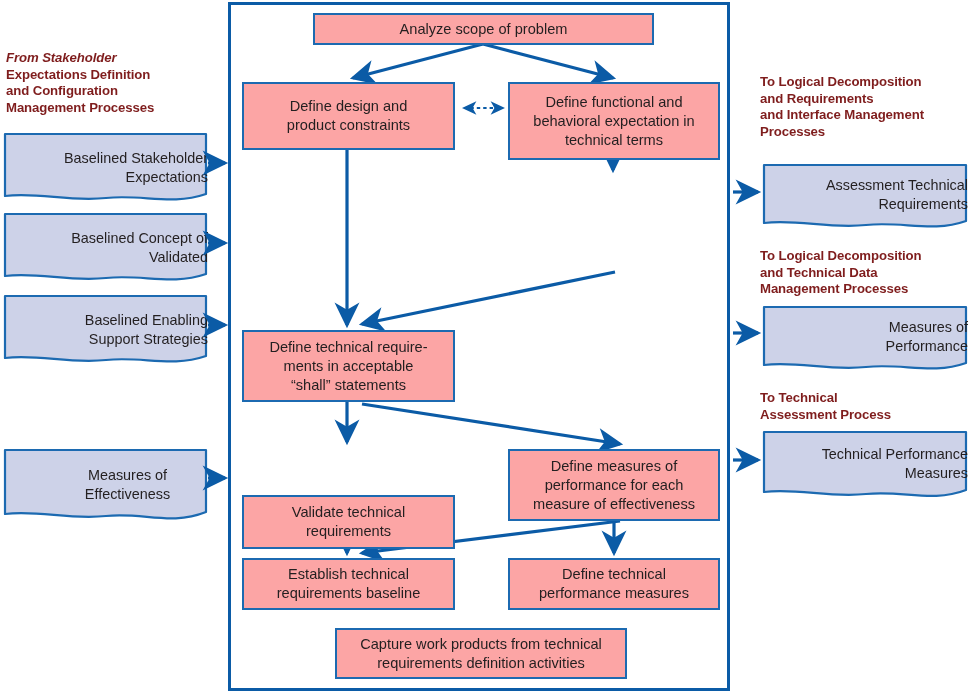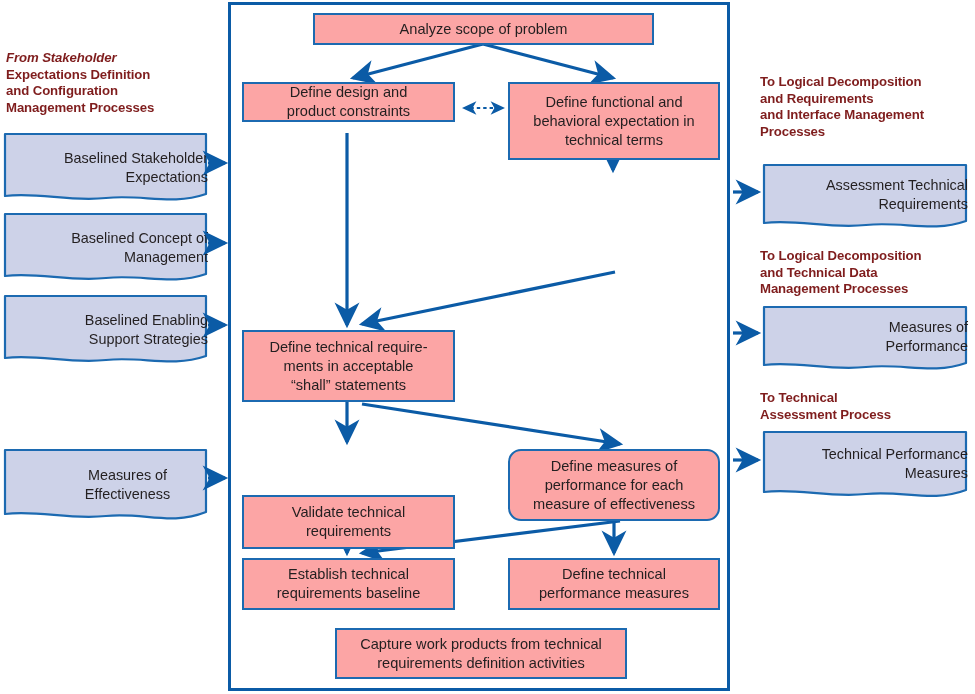--- a/index.html
+++ b/index.html
@@ -110,21 +110,21 @@
     </svg>
     <div class="doc-label" style="top:17px;">Baselined Stakeholder
 Expectations</div>
   </div>
 
   <div class="doc-box" style="left:3px; top:212px; width:205px; height:76px;">
     <svg width="205" height="76" viewBox="0 0 205 76">
       <path d="M2,2 L203,2 L203,62 C168,74 140,62 103,66 C66,70 36,60 2,64 Z" fill="#CDD2E8" stroke="#1C6AB1" stroke-width="2.2" stroke-linejoin="round"></path>
     </svg>
     <div class="doc-label" style="top:17px;">Baselined Concept of
-Management</div>
+Validated</div>
   </div>
 
   <div class="doc-box" style="left:3px; top:294px; width:205px; height:76px;">
     <svg width="205" height="76" viewBox="0 0 205 76">
       <path d="M2,2 L203,2 L203,62 C168,74 140,62 103,66 C66,70 36,60 2,64 Z" fill="#CDD2E8" stroke="#1C6AB1" stroke-width="2.2" stroke-linejoin="round"></path>
     </svg>
     <div class="doc-label" style="top:17px;">Baselined Enabling
 Support Strategies</div>
   </div>
 
@@ -226,36 +226,36 @@
       <line x1="347" y1="505" x2="347" y2="553" marker-end="url(#ah)"></line>
 
       <line x1="620" y1="521" x2="362" y2="553" marker-end="url(#ah)"></line>
 
       <line x1="614" y1="521" x2="614" y2="553" marker-end="url(#ah)"></line>
     </g>
   </svg>
 
   <div class="proc-box" style="left:313px; top:13px; width:341px; height:32px;">Analyze scope of problem</div>
 
-  <div class="proc-box" style="left:242px; top:82px; width:213px; height:40px;">Define design and
+  <div class="proc-box" style="left:242px; top:82px; width:213px; height:68px;">Define design and
 product constraints</div>
 
   <div class="proc-box" style="left:508px; top:82px; width:212px; height:78px;">Define functional and
 behavioral expectation in
 technical terms</div>
 
 
   <div class="proc-box" style="left:242px; top:330px; width:213px; height:72px;">Define technical require-
 ments in acceptable
 “shall” statements</div>
 
   <div class="proc-box" style="left:242px; top:449px; width:213px; height:54px;margin-top:46px;">Validate technical
 requirements</div>
 
-  <div class="proc-box" style="left:508px; top:449px; width:212px; height:72px;border-radius:13px;">Define measures of
+  <div class="proc-box" style="left:508px; top:449px; width:212px; height:72px;">Define measures of
 performance for each
 measure of effectiveness</div>
 
   <div class="proc-box" style="left:242px; top:558px; width:213px; height:52px;">Establish technical
 requirements baseline</div>
 
   <div class="proc-box" style="left:508px; top:558px; width:212px; height:52px;">Define technical
 performance measures</div>
 
   <div class="proc-box" style="left:335px; top:628px; width:292px; height:51px;">Capture work products from technical

